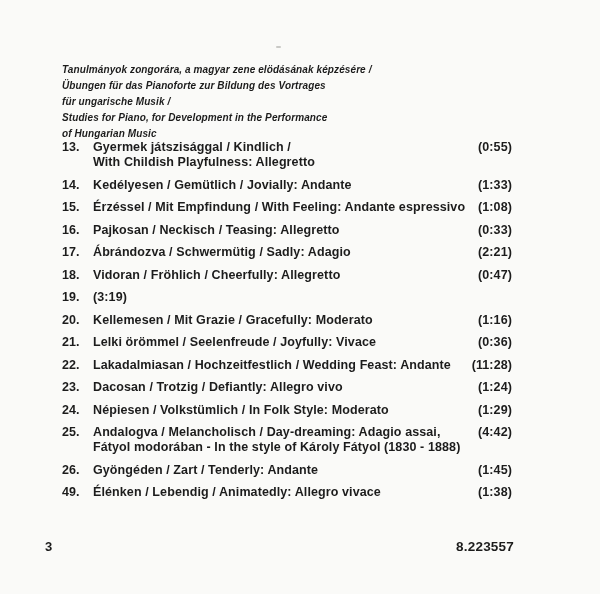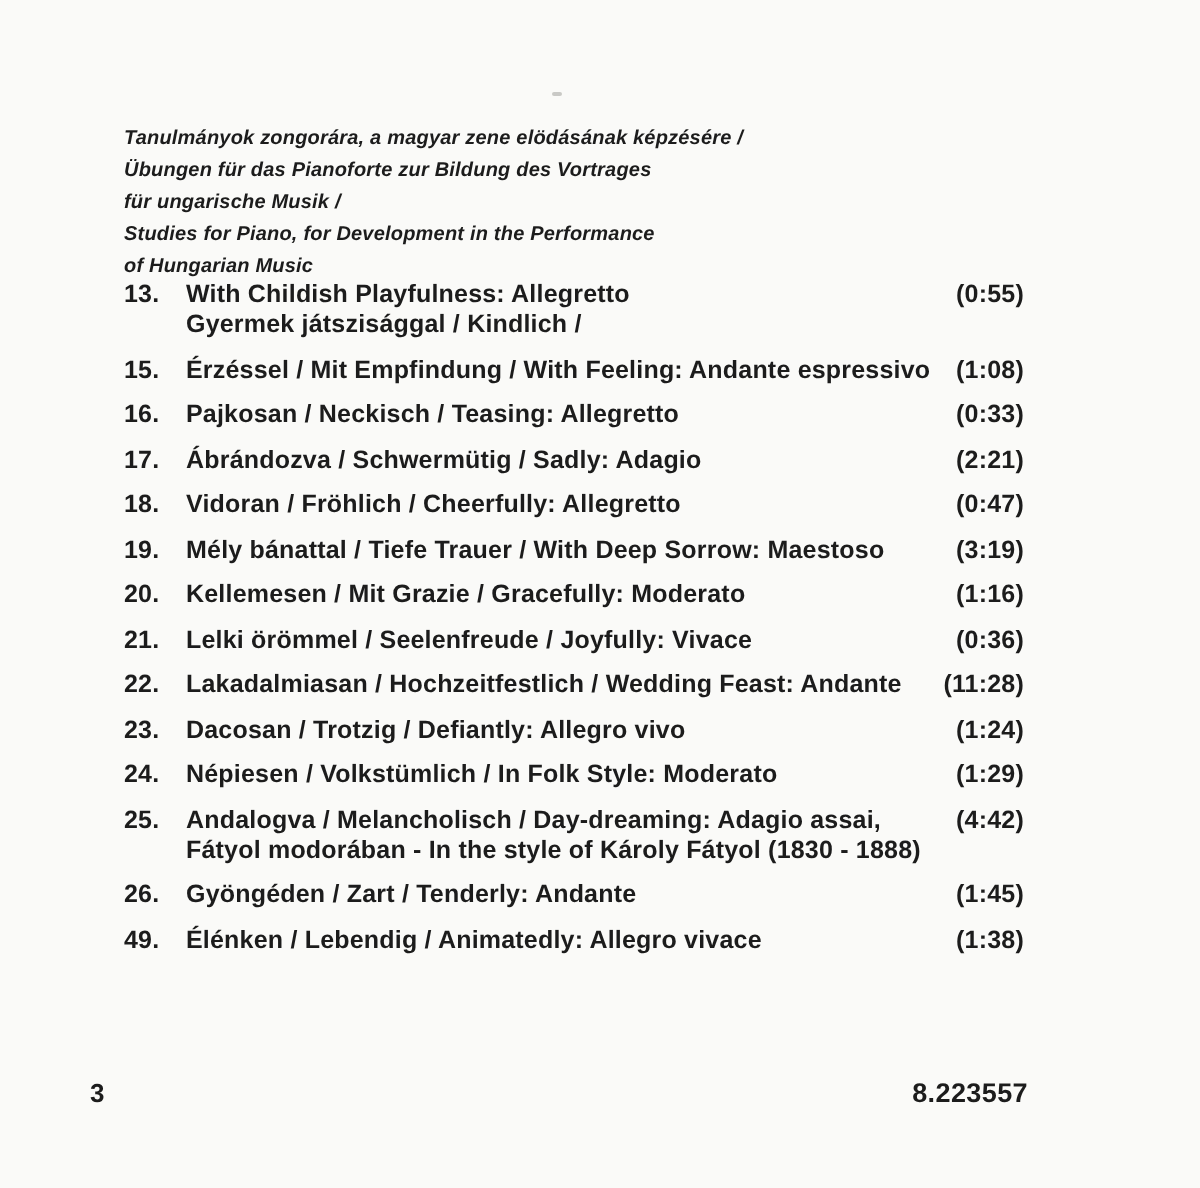--- a/index.html
+++ b/index.html
@@ -92,26 +92,33 @@
     <div>Übungen für das Pianoforte zur Bildung des Vortrages</div>
     <div>für ungarische Musik /</div>
     <div>Studies for Piano, for Development in the Performance</div>
     <div>of Hungarian Music</div>
   </div>
 
   <div class="tracks" id="track-list">
     <div class="track-row">
       <span class="track-num">13.</span>
       <span class="track-text">
+          <div>Gyermek játszisággal / Kindlich /</div>
           <div>With Childish Playfulness: Allegretto</div>
-          <div>Gyermek játszisággal / Kindlich /</div>
         </span>
       <span class="track-dur">(0:55)</span>
     </div>
 
+    <div class="track-row">
+      <span class="track-num">14.</span>
+      <span class="track-text">
+          <div>Kedélyesen / Gemütlich / Jovially: Andante</div>
+        </span>
+      <span class="track-dur">(1:33)</span>
+    </div>
 
     <div class="track-row">
       <span class="track-num">15.</span>
       <span class="track-text">
           <div>Érzéssel / Mit Empfindung / With Feeling: Andante espressivo</div>
         </span>
       <span class="track-dur">(1:08)</span>
     </div>
 
     <div class="track-row">
@@ -133,23 +140,20 @@
     <div class="track-row">
       <span class="track-num">18.</span>
       <span class="track-text">
           <div>Vidoran / Fröhlich / Cheerfully: Allegretto</div>
         </span>
       <span class="track-dur">(0:47)</span>
     </div>
 
     <div class="track-row">
       <span class="track-num">19.</span>
-      <span class="track-text">
-          <div>Mély bánattal / Tiefe Trauer / With Deep Sorrow: Maestoso</div>
-        </span>
       <span class="track-dur">(3:19)</span>
     </div>
 
     <div class="track-row">
       <span class="track-num">20.</span>
       <span class="track-text">
           <div>Kellemesen / Mit Grazie / Gracefully: Moderato</div>
         </span>
       <span class="track-dur">(1:16)</span>
     </div>

